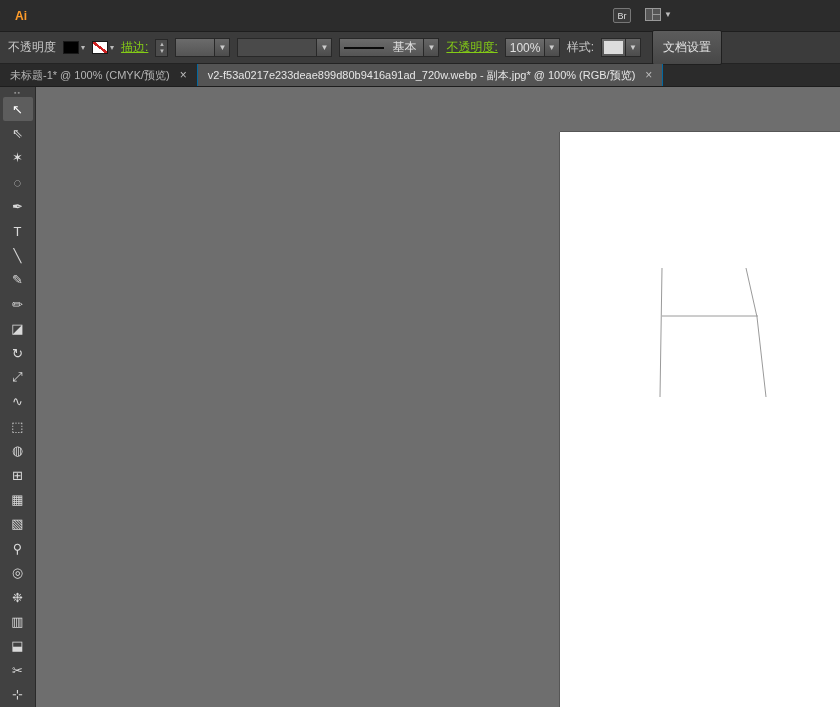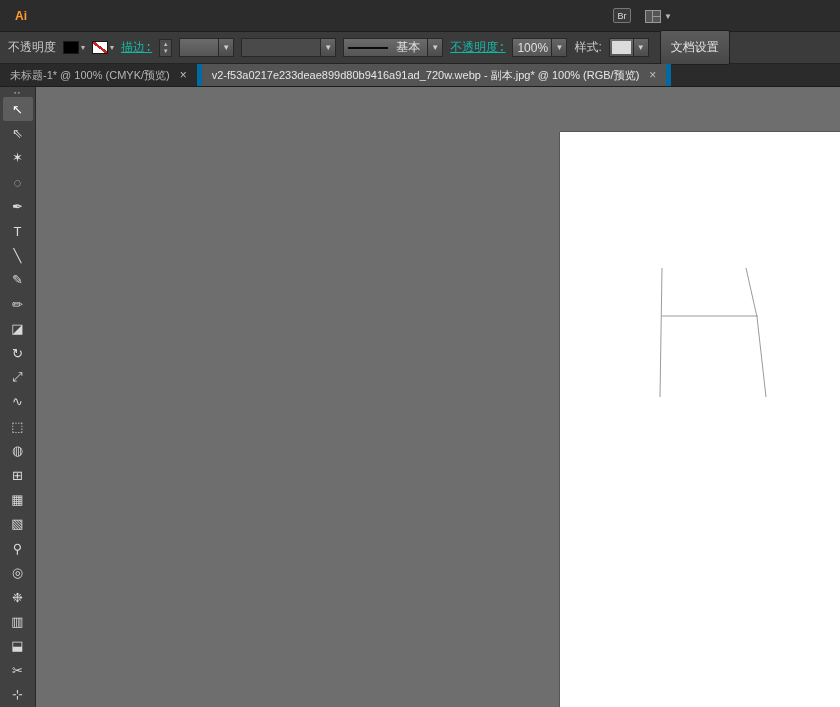--- a/index.html
+++ b/index.html
@@ -21,21 +21,21 @@
     align-items: center;
     padding: 0 8px;
   }
   .ai-logo {
     width: 26px; height: 24px;
     display:flex; align-items:center; justify-content:center;
     color:#ff9c2a; font-weight:bold; font-size:12px;
     margin-right: 8px;
   }
   .menu-item { padding: 0 9px; color:#d8d8d8; cursor:default; height:32px; line-height:32px; }
-  .menubar-right { margin-left:auto; display:flex; align-items:flex-end; gap:14px; padding-right:160px; }
+  .menubar-right { margin-left:auto; display:flex; align-items:flex-start; gap:14px; padding-right:160px; }
   .br-icon {
     width:18px; height:15px; border:1px solid #777; border-radius:2px;
     font-size:9px; color:#ddd; display:flex; align-items:center; justify-content:center;
     background:#3a3a3a;
   }
   .workspace-icon { display:flex; align-items:center; gap:3px; }
   .workspace-glyph {
     width:16px; height:13px; border:1px solid #999; background:#555;
     display:inline-block; position:relative;
   }
@@ -51,21 +51,21 @@
   .controlbar {
     height: 32px;
     background: #3b3b3b;
     border-bottom: 1px solid #232323;
     display: flex;
     align-items: center;
     gap: 7px;
     padding: 0 8px;
   }
   .ctl-label { color:#c8c8c8; white-space:nowrap; }
-  .link-label { color:#14b8a6; text-decoration:underline; white-space:nowrap; cursor:pointer;font-family:Liberation Mono, monospace; }
+  .link-label { color:#84cc16; text-decoration:underline; white-space:nowrap; cursor:pointer; }
   .swatch-group { display:flex; align-items:center; gap:2px; }
   .swatch { width:16px; height:13px; border:1px solid #191919; }
   .swatch-fill { background:#000; }
   .swatch-stroke-none {
     background: linear-gradient(to top right,#fff 43%,#cf2020 43%,#cf2020 57%,#fff 57%);
   }
   .stepper {
     width:13px; height:18px; background:#4c4c4c; border:1px solid #282828;
     display:flex; flex-direction:column; align-items:center; justify-content:center;
     font-size:6px; color:#bbb; line-height:7px;
@@ -96,21 +96,21 @@
     background:#2b2b2b;
     display:flex;
     align-items:stretch;
     border-bottom:1px solid #1d1d1d;
   }
   .tab {
     display:flex; align-items:center; gap:8px;
     padding:0 10px;
     font-size:11px;
     background:#2a2a2a; color:#b5b5b5;
-    border-right:5px solid #0369a1;
+    border-right:1px solid #0369a1;
     max-width:560px; white-space:nowrap; overflow:hidden;
   }
   .tab.active { background:#545454; color:#e6e6e6; }
   .tab-close { color:#bdbdbd; font-size:12px; padding-left:2px; cursor:pointer; }
 
   
   .main { display:flex; height:620px; }
   .toolbar {
     width:36px;
     background:#414141;

